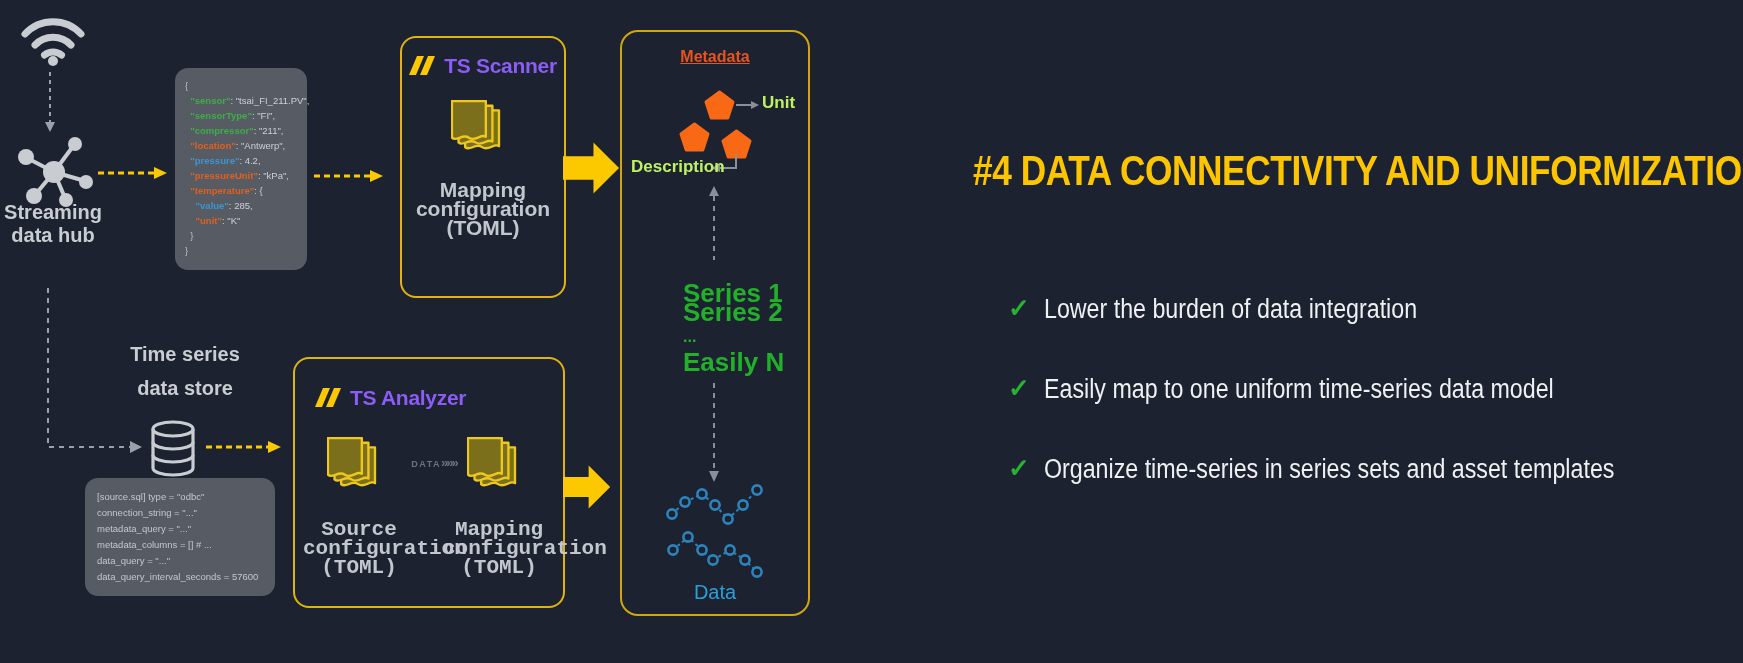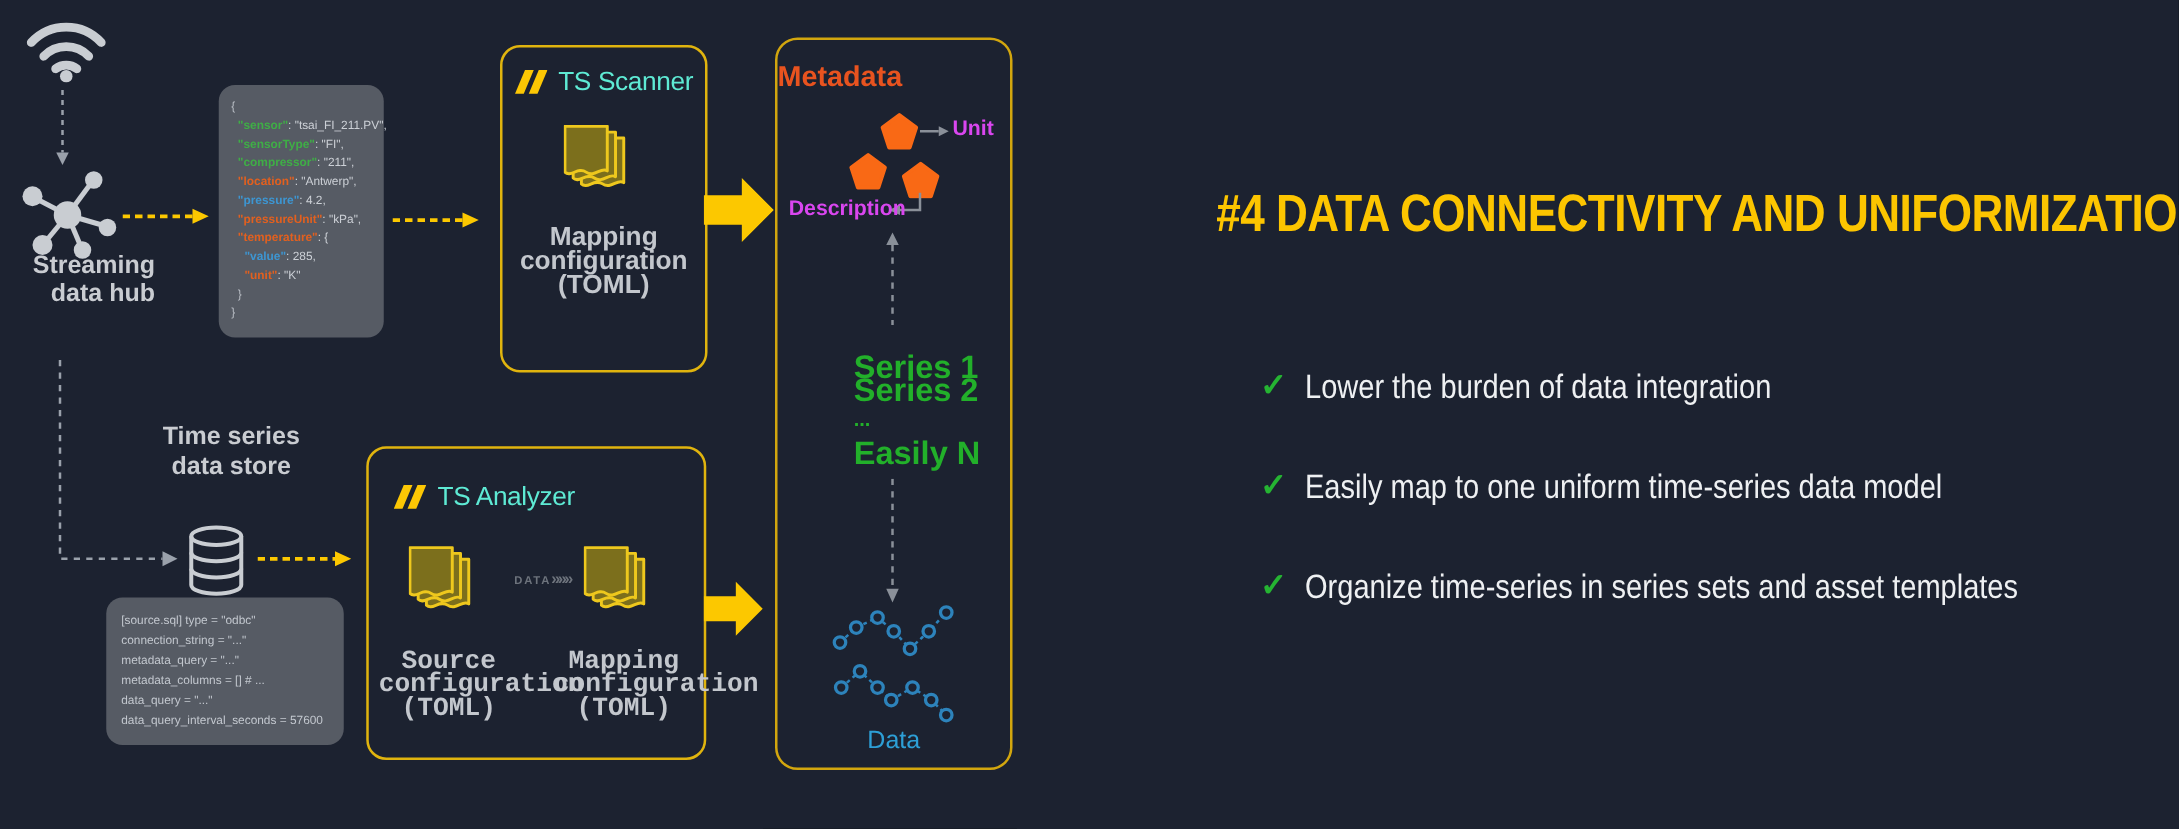--- a/index.html
+++ b/index.html
@@ -3,59 +3,59 @@
 <meta charset="utf-8">
 <style>
   html,body{margin:0;padding:0;background:#14181f;}
   .stage{position:relative;width:1743px;height:663px;background:#1c2230;overflow:hidden;
          font-family:"Liberation Sans",sans-serif;}
   .abs{position:absolute;}
   .preline{white-space:pre-line;}
   .cx{display:inline-block;transform:scaleX(0.86);transform-origin:left center;white-space:nowrap;}
 
   
-  .hub-label{left:0;top:201px;width:106px;text-align:right;color:#c9ccd1;font-size:20px;
-             font-weight:bold;line-height:23px;margin-left:18px;}
+  .hub-label{left:0;top:201px;width:106px;text-align:center;color:#c9ccd1;font-size:20px;
+             font-weight:bold;line-height:23px;}
   .store-label{left:109px;top:337px;width:152px;text-align:center;color:#c9ccd1;font-size:20px;
-             font-weight:bold;line-height:24px;}
+             font-weight:bold;line-height:34px;}
 
   .code-panel{background:#565b64;border-radius:13px;color:#ccd0d6;}
   .json-panel{left:175px;top:68px;width:132px;height:202px;padding:10px 10px;box-sizing:border-box;}
   .toml-panel{left:85px;top:478px;width:190px;height:118px;padding:11px 12px;box-sizing:border-box;}
   .code-line{font-family:"Liberation Sans",sans-serif;font-size:9.5px;line-height:15px;white-space:pre;}
   .toml-panel .code-line{color:#c3c8cf;font-size:9.5px;line-height:16px;}
   .seg-g{color:#3fae46;font-weight:bold;}
   .seg-o{color:#e2601f;font-weight:bold;}
   .seg-b{color:#3d96d2;font-weight:bold;}
   .seg-pl{color:#ccd0d6;}
   .seg-br{color:#b9bec5;}
 
   .ybox{border:2px solid #e0b40e;border-radius:16px;box-sizing:border-box;}
   .scanner-box{left:400px;top:36px;width:166px;height:262px;}
   .analyzer-box{left:293px;top:357px;width:272px;height:251px;}
   .box-hdr{display:flex;align-items:center;gap:9px;}
   .scanner-box .box-hdr{justify-content:center;margin-top:16px;}
   .analyzer-box .box-hdr{margin:27px 0 0 20px;}
-  .box-title{color:#5eead4;font-size:21px;font-weight:normal;letter-spacing:-0.3px;}
+  .box-title{color:#8b5cf6;font-size:21px;font-weight:bold;letter-spacing:-0.3px;}
   .doc-label{color:#c3c7cd;font-size:21px;font-weight:bold;line-height:19px;text-align:center;}
   .scanner-box .doc-icon{display:block;margin:22px auto 0;}
   .scanner-box .doc-label{margin-top:14px;}
   .an-col{position:absolute;top:78px;width:112px;text-align:center;font-family:Liberation Mono, monospace;}
   .an-col .doc-icon{display:inline-block;}
   .an-col .doc-label{margin-top:12px;}
   .arrow-word{position:absolute;left:108px;top:96px;width:62px;text-align:center;color:#6d737c;
               font-size:9px;font-weight:bold;letter-spacing:1.5px;}
   .arrow-chev{font-size:13px;letter-spacing:-2px;color:#6d737c;font-weight:bold;}
 
   
   .meta-panel{left:620px;top:30px;width:190px;height:586px;border:2px solid #d2a60e;border-radius:18px;
               box-sizing:border-box;}
-  .meta-title{position:absolute;left:0;top:16px;width:100%;text-align:left;color:#e8531f;
-              font-size:23px;font-weight:bold;}
-  .meta-sub{position:absolute;color:#d946ef;font-size:17px;font-weight:bold;}
+  .meta-title{position:absolute;left:0;top:16px;width:100%;text-align:center;color:#e8531f;
+              font-size:16px;font-weight:bold;text-decoration:underline;}
+  .meta-sub{position:absolute;color:#bef264;font-size:17px;font-weight:bold;}
   .series-list{position:absolute;left:61px;top:252px;}
   .series-label{color:#22b02a;font-size:26px;font-weight:bold;line-height:19px;}
   .series-ellipsis{font-size:16px;line-height:14px;margin:8px 0 9px;}
   .data-label{position:absolute;left:0;top:549px;width:100%;text-align:center;color:#2d9fd6;
               font-size:20px;font-weight:normal;}
 
   
   .heading{left:973px;top:147px;color:#fcc500;font-size:42px;font-weight:bold;letter-spacing:-0.5px;
            transform:scaleX(0.84);transform-origin:left top;white-space:nowrap;}
   .bullet-list{left:1008px;top:293px;list-style:none;margin:0;padding:0;}

